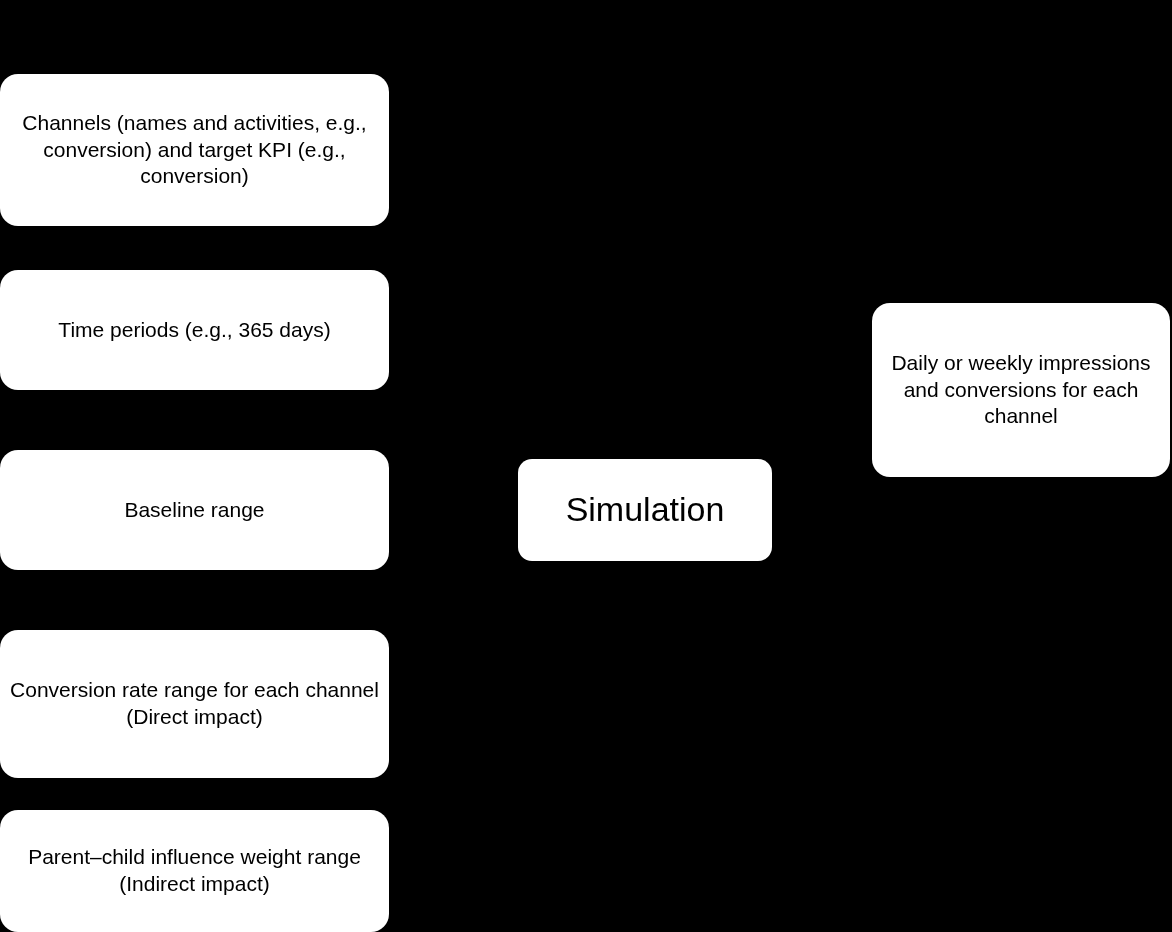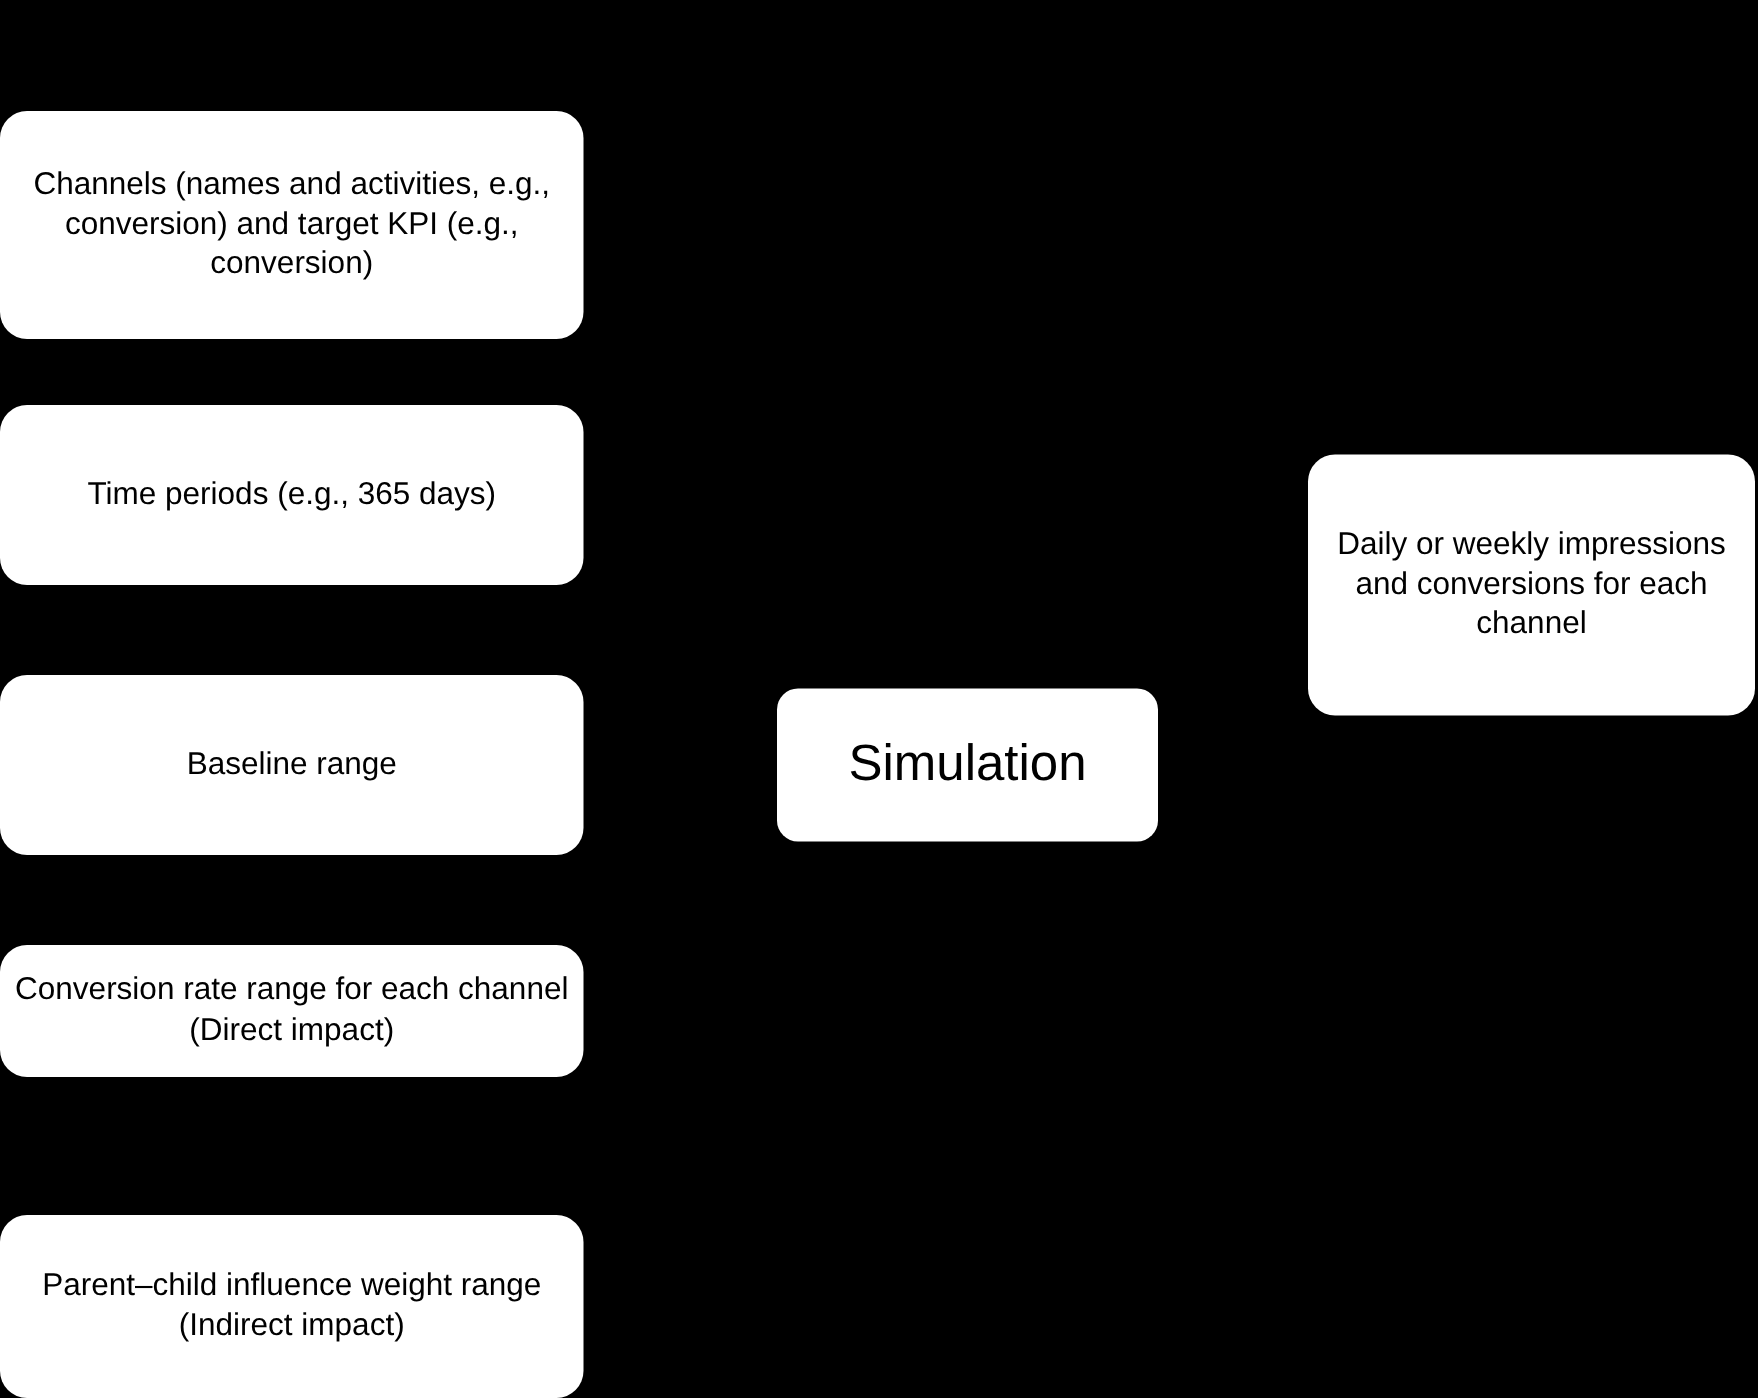--- a/index.html
+++ b/index.html
@@ -41,21 +41,21 @@
 
   
   .input-node {
     left: 0px;
     width: 389px;
     font-size: 21px;
   }
   #node-channels   { top: 74px;  height: 152px; }
   #node-time       { top: 270px; height: 120px; }
   #node-baseline   { top: 450px; height: 120px; }
-  #node-conv       { top: 630px; height: 88px; }
+  #node-conv       { top: 630px; height: 148px; }
   #node-parent     { top: 810px; height: 122px; }
 
   
   #node-simulation {
     left: 490px;
     top: 459px;
     width: 254px;
     height: 102px;
     font-size: 34px;
     border-radius: 14px;

